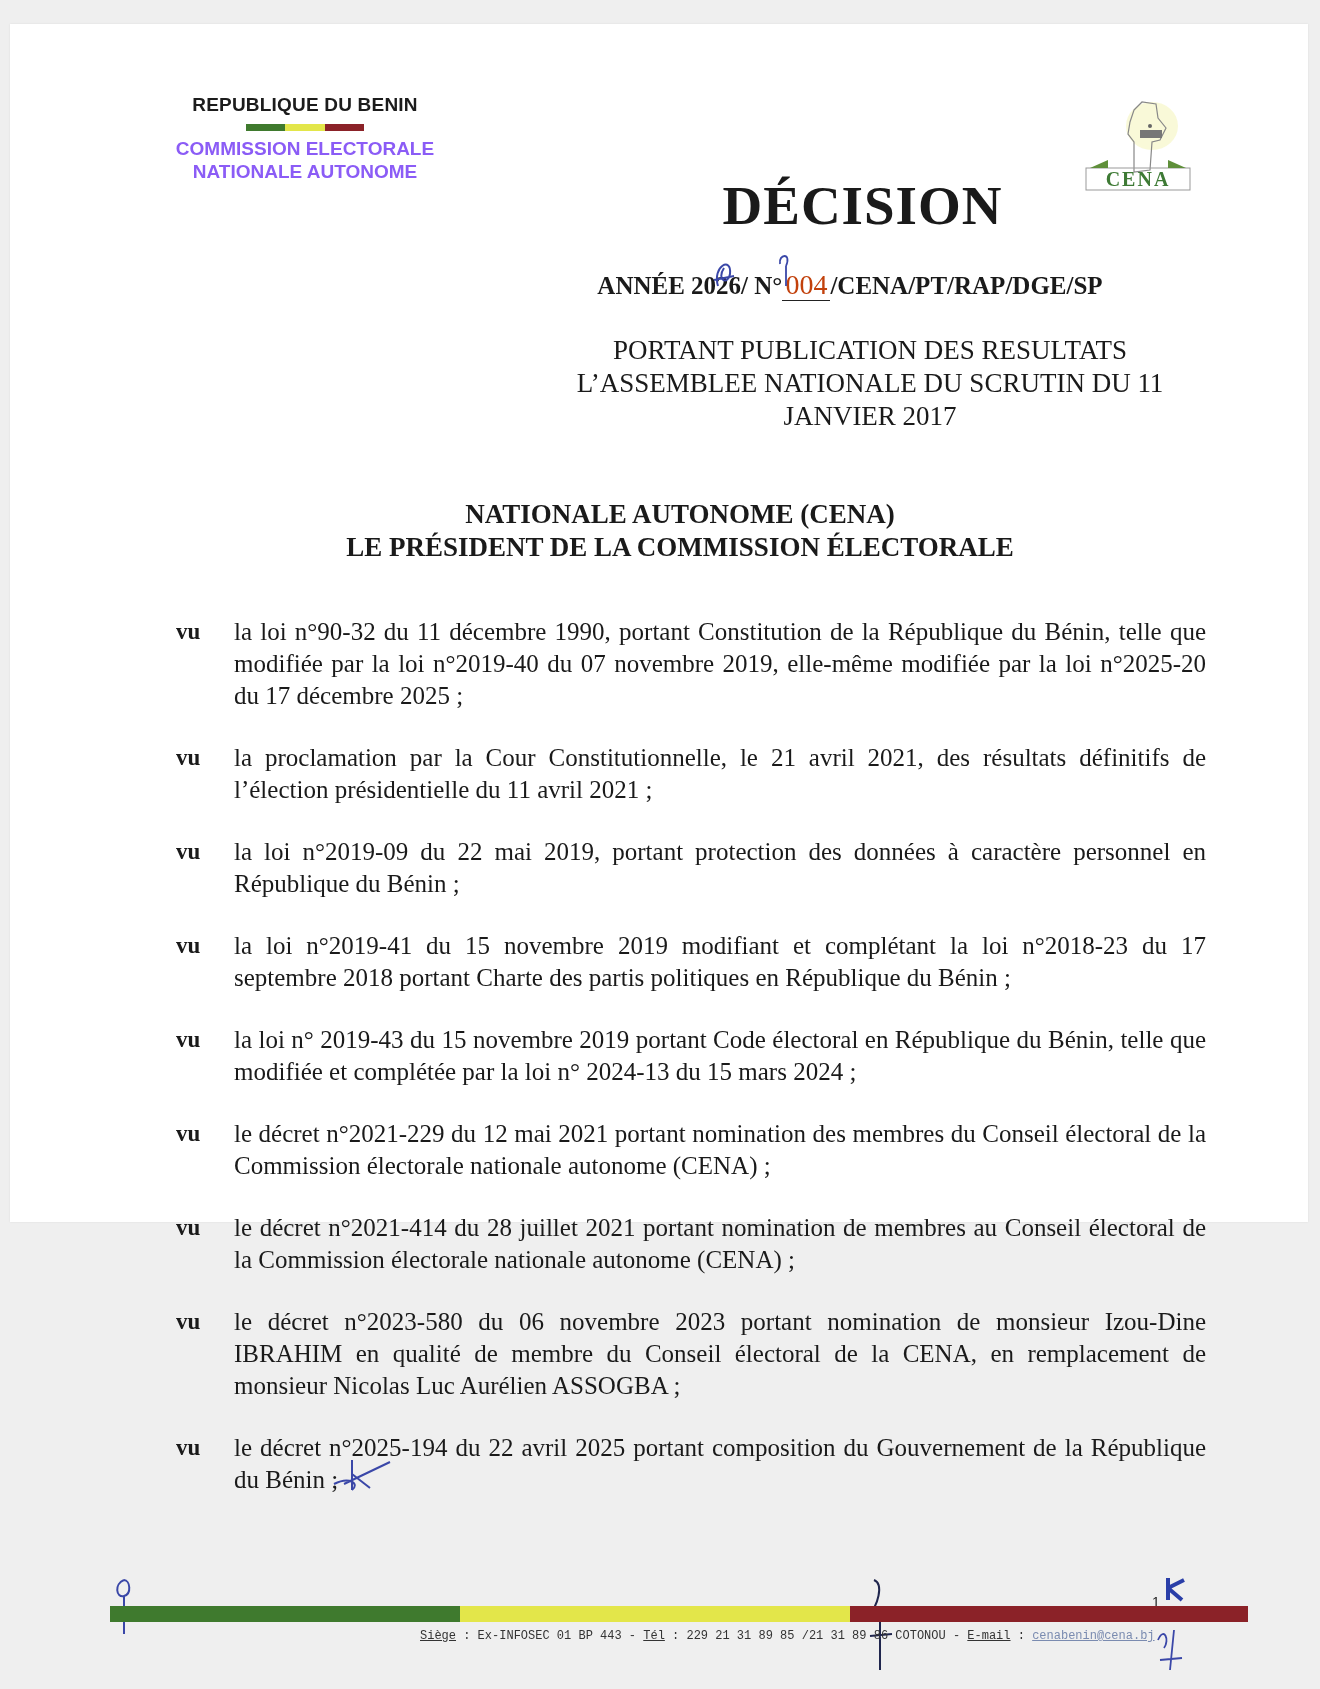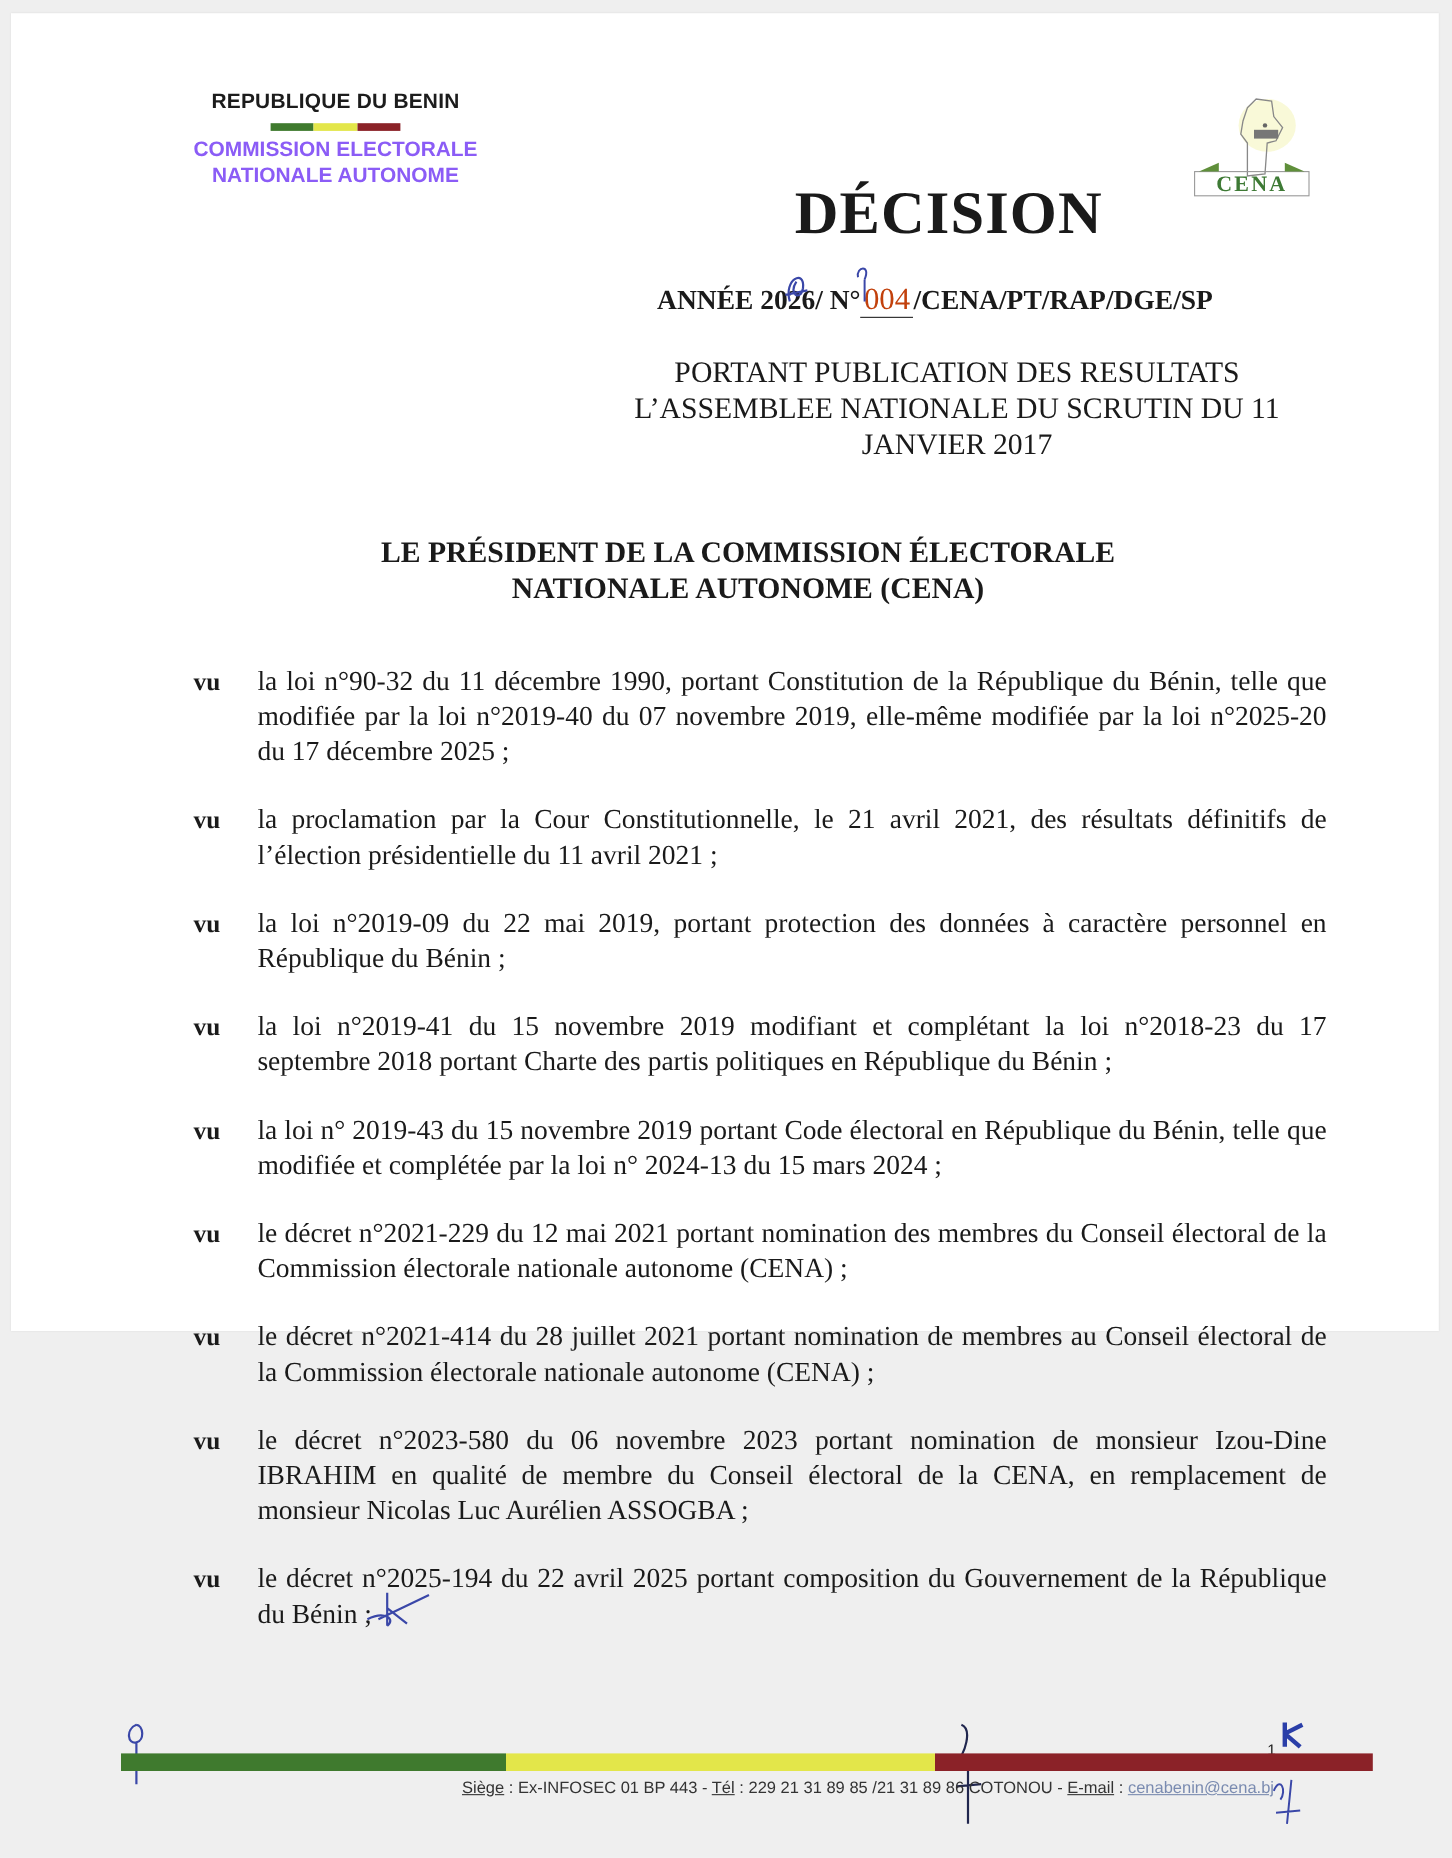--- a/index.html
+++ b/index.html
@@ -1,21 +1,21 @@
 <!DOCTYPE html>
 <html><head>
 <meta charset="utf-8">
 <style>
   html, body { margin:0; padding:0; }
   body {
     width:1320px; height:1689px; background:#efefef; position:relative; overflow:hidden;
     font-family:"Liberation Serif", serif; color:#1a1a1a;
   }
   .page {
-    position:absolute; left:10px; top:12px; width:1298px; height:1198px;
+    position:absolute; left:10px; top:24px; width:1298px; height:1198px;
     background:#ffffff; box-shadow:0 0 2px rgba(0,0,0,0.08);
   }
   .hdr-left { position:absolute; left:150px; top:70px; width:290px; text-align:center;
     font-family:"Liberation Sans", sans-serif; font-weight:bold; }
   .rep { font-size:19px; letter-spacing:0.2px; color:#1c1c1c; }
   .flagbar { display:flex; width:118px; height:7px; margin:8px auto 6px; }
   .flagbar span { flex:1; }
   .comm { font-size:19px; line-height:23px; color:#8b5cf6; }
   .logo { position:absolute; left:1072px; top:72px; width:112px; height:100px; }
   .title { position:absolute; left:600px; top:150px; width:505px; text-align:center;
@@ -28,21 +28,21 @@
     font-size:27px; font-weight:normal; line-height:33px; }
   .president { position:absolute; left:300px; top:474px; width:740px; text-align:center;
     font-size:27px; font-weight:bold; line-height:33px; }
   .vu-list { position:absolute; left:166px; top:572px; width:1030px;margin-top:20px; }
   .vu-item { display:flex; margin-bottom:30px; }
   .vu-item .vu { width:58px; font-weight:bold; font-size:23px; padding-top:3px; flex:none; }
   .vu-item .txt { font-size:25px; line-height:32px; text-align:justify; flex:1; }
   .footer-bar { position:absolute; left:100px; top:1582px; width:1138px; height:16px; display:flex; }
   .footer-bar span { height:100%; }
   .footer-text { position:absolute; left:410px; top:1605px; width:520px;
-    font-family:Liberation Sans, sans-serif; font-size:15px; color:#333; white-space:nowrap; }
+    font-family:Liberation Mono, monospace; font-size:12px; color:#333; white-space:nowrap; }
   .footer-text u { text-decoration:underline; }
   .footer-text .mail { color:#7a8bb0; }
   .pagenum { position:absolute; left:1142px; top:1570px; font-family:"Liberation Sans", sans-serif;
     font-size:14px; color:#222; }
   .sig { position:absolute; }
 </style>
 </head>
 <body>
 
 <div class="page">
@@ -77,22 +77,22 @@
     <span>ANNÉE 2026/ N°</span><span class="num">004</span><span>/CENA/PT/RAP/DGE/SP</span>
   </div>
 
   <div class="subject">
     <div>PORTANT PUBLICATION DES RESULTATS</div>
     <div>L’ASSEMBLEE NATIONALE DU SCRUTIN DU 11</div>
     <div>JANVIER 2017</div>
   </div>
 
   <div class="president">
+    <div>NATIONALE AUTONOME (CENA)</div>
     <div>LE PRÉSIDENT DE LA COMMISSION ÉLECTORALE</div>
-    <div>NATIONALE AUTONOME (CENA)</div>
   </div>
 
   <div class="vu-list">
     <div class="vu-item">
       <div class="vu">vu</div>
       <div class="txt">la loi n°90-32 du 11 décembre 1990, portant Constitution de la République du Bénin, telle que modifiée par la loi n°2019-40 du 07 novembre 2019, elle-même modifiée par la loi n°2025-20 du 17 décembre 2025 ;</div>
     </div>
     <div class="vu-item">
       <div class="vu">vu</div>
       <div class="txt">la proclamation par la Cour Constitutionnelle, le 21 avril 2021, des résultats définitifs de l’élection présidentielle du 11 avril 2021 ;</div>

